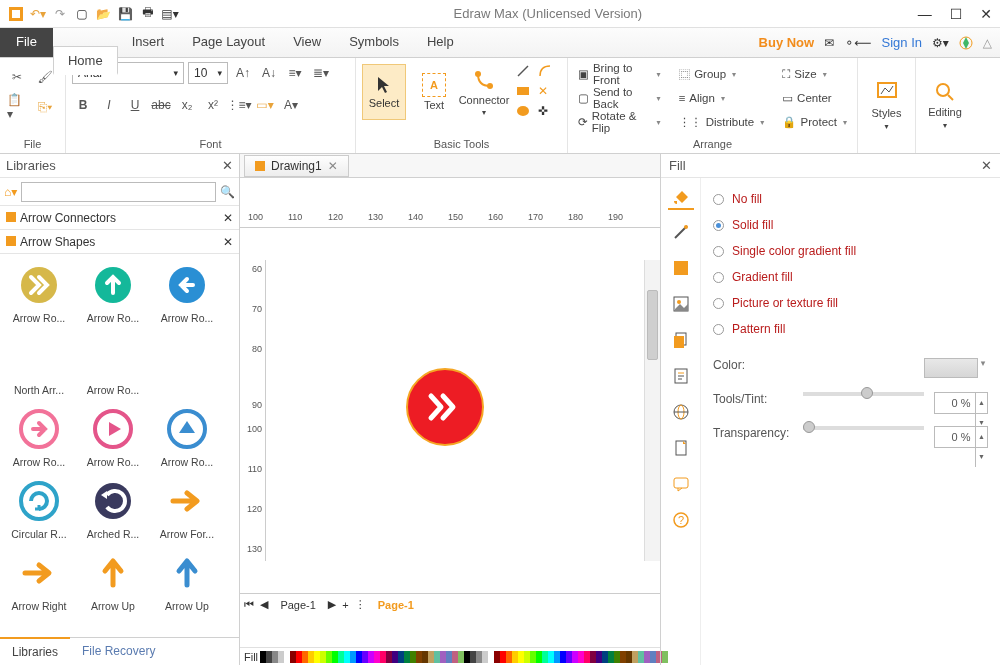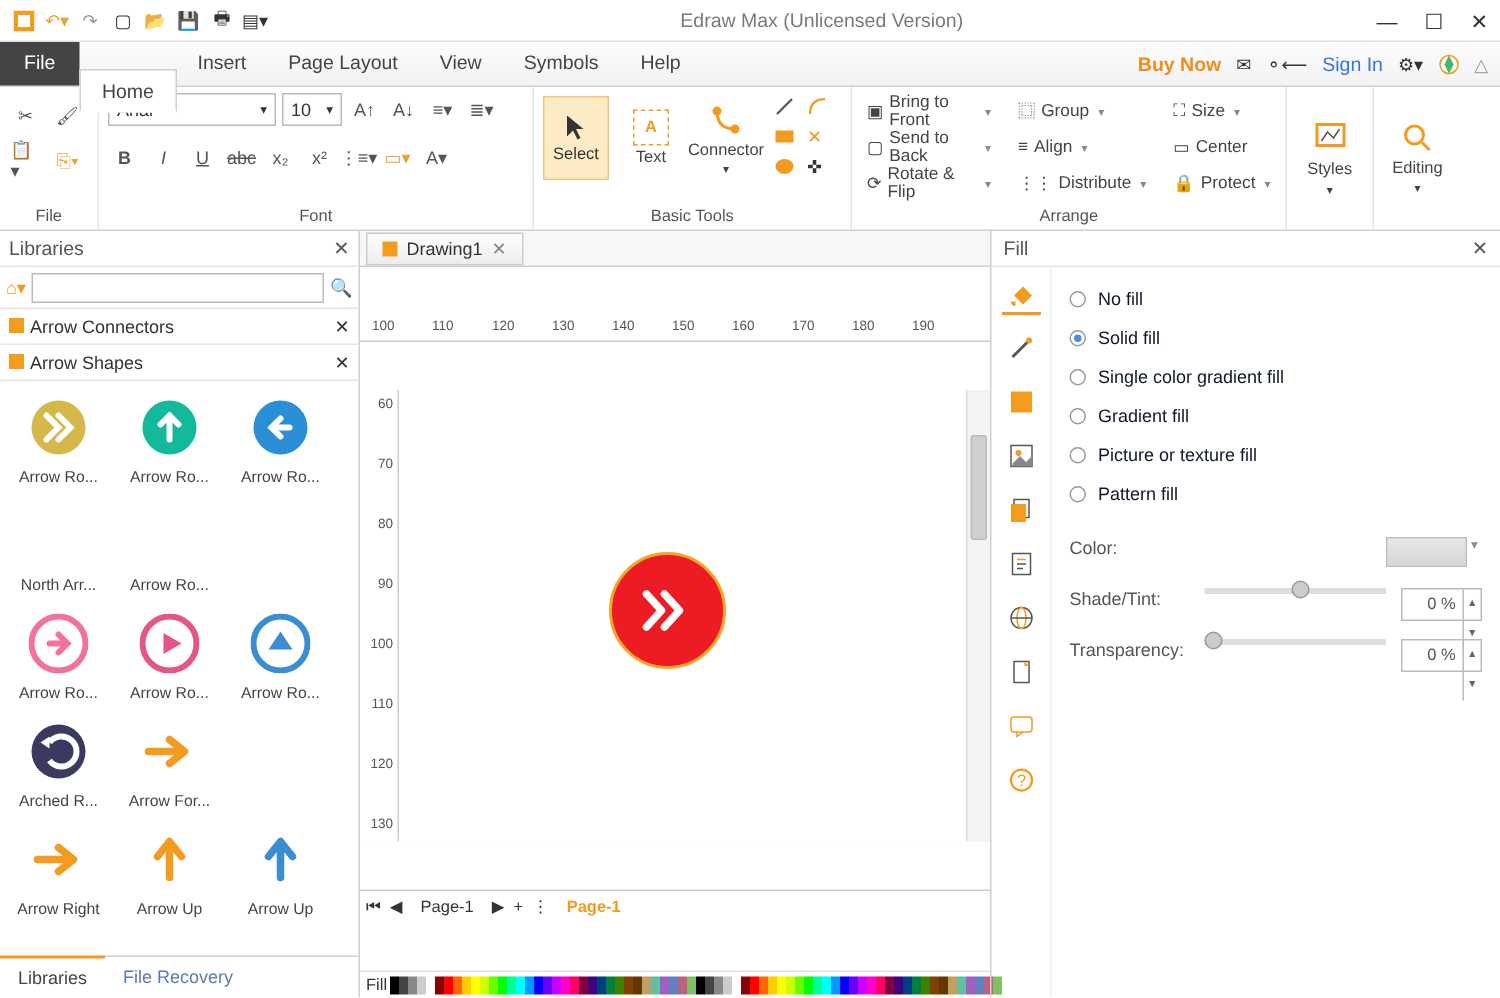--- a/index.html
+++ b/index.html
@@ -74,21 +74,21 @@
 .fill-bar { height: 18px; display: flex; align-items: center; gap: 2px; padding: 0 4px; font-size: 11px; border-top: 1px solid #e0e0e0; }
 .swatch { width: 6px; height: 12px; }
 
 .fill-panel { width: 340px; border-left: 1px solid #d0d0d0; display: flex; flex-direction: column; }
 .fp-hdr { height: 24px; display: flex; align-items: center; justify-content: space-between; padding: 0 8px; border-bottom: 1px solid #e5e5e5; font-size: 13px; color: #555; }
 .fp-body { flex: 1; display: flex; }
 .fp-icons { width: 40px; border-right: 1px solid #eee; display: flex; flex-direction: column; align-items: center; padding-top: 6px; gap: 10px; }
 .fp-icons .ic { width: 26px; height: 26px; display: flex; align-items: center; justify-content: center; border-bottom: 2px solid transparent; }
 .fp-icons .ic.sel { border-bottom: 2px solid #f29b1f; }
 .fp-main { flex: 1; padding: 8px 12px; }
-.radio-row { display: flex; align-items: center; gap: 8px; height: 26px; font-size: 12px; color: #0f172a; }
+.radio-row { display: flex; align-items: center; gap: 8px; height: 26px; font-size: 12px; color: #b91c1c; }
 .radio { width: 11px; height: 11px; border: 1px solid #999; border-radius: 50%; position: relative; }
 .radio.on::after { content: ""; position: absolute; inset: 2px; background: #4a90d9; border-radius: 50%; }
 .prop-row { display: flex; align-items: flex-start; height: 34px; font-size: 12px; color: #555; }
 .prop-row label { width: 90px; }
 .slider { flex: 1; height: 4px; background: #ddd; position: relative; margin-right: 10px; }
 .slider .thumb { position: absolute; top: -5px; width: 12px; height: 12px; background: #ccc; border: 1px solid #999; border-radius: 50%; }
 .valbox { width: 54px; height: 22px; border: 1px solid #bbb; text-align: center; line-height: 20px; font-size: 11px; position: relative; }
 .spins { position: absolute; right: 0; top: 0; bottom: 0; width: 12px; display: flex; flex-direction: column; }
 .spins span { flex: 1; font-size: 7px; text-align: center; color: #666; border-left: 1px solid #bbb; }
 .c-swatch { width: 54px; height: 20px; border: 1px solid #bbb; background: linear-gradient(#e8e8e8,#d6d6d6); }
@@ -419,20 +419,30 @@
                 <path d="M20 12 L28 24 L12 24 Z" fill="#3a8dd0"></path>
               </svg>
             </div>
             <div>Arrow Ro...</div>
           </div>
         </div>
         <div class="lib-row">
           <div class="lib-cell">
             <div class="shape-box">
               <svg width="40" height="40">
+                <circle cx="20" cy="20" r="18" fill="#fff" stroke="#2ea3c9" stroke-width="4"></circle>
+                <path d="M12 20 A8 8 0 1 1 20 28" stroke="#2ea3c9" stroke-width="4" fill="none"></path>
+                <path d="M16 28 L20 28 L20 24" stroke="#2ea3c9" stroke-width="3" fill="none"></path>
+              </svg>
+            </div>
+            <div>Circular R...</div>
+          </div>
+          <div class="lib-cell">
+            <div class="shape-box">
+              <svg width="40" height="40">
                 <circle cx="20" cy="20" r="18" fill="#3a3a5e"></circle>
                 <path d="M14 14 A10 10 0 1 1 14 26" stroke="#fff" stroke-width="4" fill="none"></path>
                 <path d="M14 10 L14 18 L8 14 Z" fill="#fff"></path>
               </svg>
             </div>
             <div>Arched R...</div>
           </div>
           <div class="lib-cell">
             <div class="shape-box">
               <svg width="40" height="40">
@@ -493,21 +503,21 @@
         <div class="tick" style="left: 248px;">160</div>
         <div class="tick" style="left: 288px;">170</div>
         <div class="tick" style="left: 328px;">180</div>
         <div class="tick" style="left: 368px;">190</div>
       </div>
     <div class="canvas-scroll">
       <div class="ruler-v" id="ruler-v">
           <div class="tick" style="top: 4px;">60</div>
           <div class="tick" style="top: 44px;">70</div>
           <div class="tick" style="top: 84px; padding-left: 44px;">80</div>
-          <div class="tick" style="top: 124px;">90</div>
+          <div class="tick" style="top: 140px;">90</div>
           <div class="tick" style="top: 164px;">100</div>
           <div class="tick" style="top: 204px;">110</div>
           <div class="tick" style="top: 244px;">120</div>
           <div class="tick" style="top: 284px;">130</div>
           <div class="tick" style="top: 324px;">140</div>
           <div class="tick" style="top: 364px;">150</div>
           <div class="tick" style="top: 404px;">160</div>
         </div>
       <div class="page">
         <div class="red-circle">
@@ -702,21 +712,21 @@
             </div>
           </div>
         <div style="height:16px"></div>
         <div class="prop-row">
           <label>Color:</label>
           <div style="flex:1"></div>
           <div class="c-swatch"></div>
           <span style="width:10px;text-align:center;font-size:9px;color:#888">▾</span>
         </div>
         <div class="prop-row">
-          <label>Shade/Tint:</label>
+          <label>Tools/Tint:</label>
           <div class="slider">
               <div class="thumb" style="left:48%"></div>
             </div>
           <div class="valbox"><span>0 %</span><div class="spins">
                 <span>▲</span>
                 <span>▼</span>
               </div></div>
         </div>
         <div class="prop-row">
           <label>Transparency:</label>

